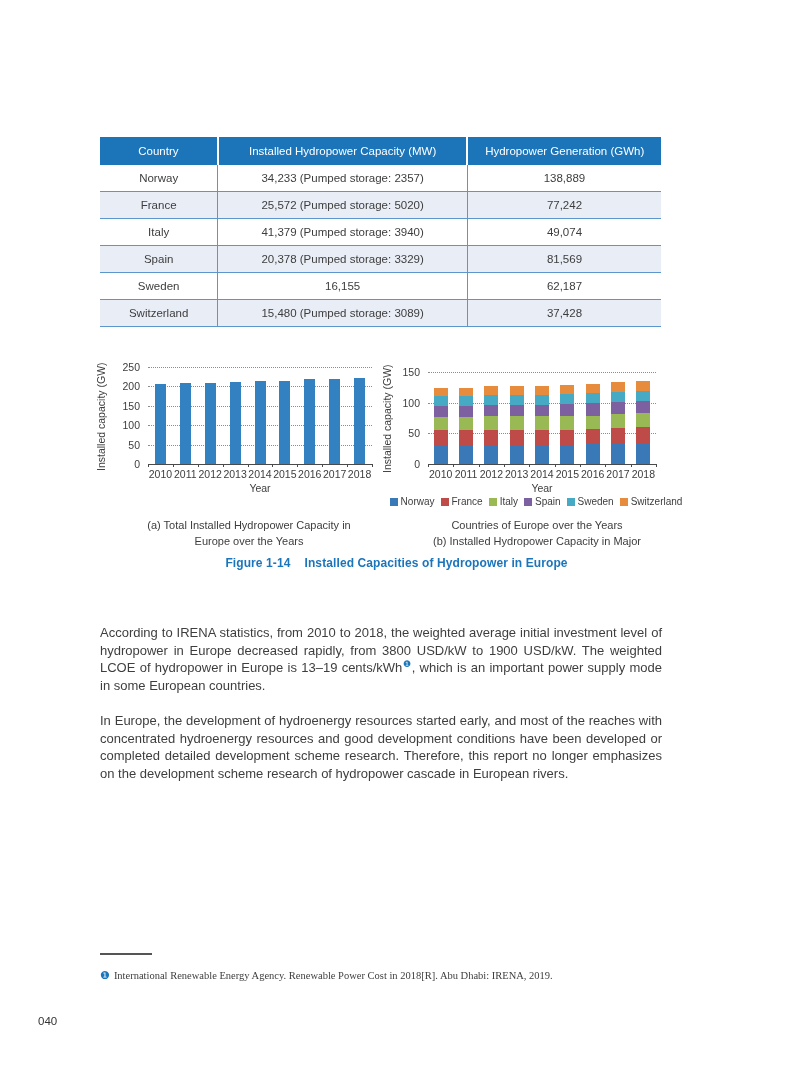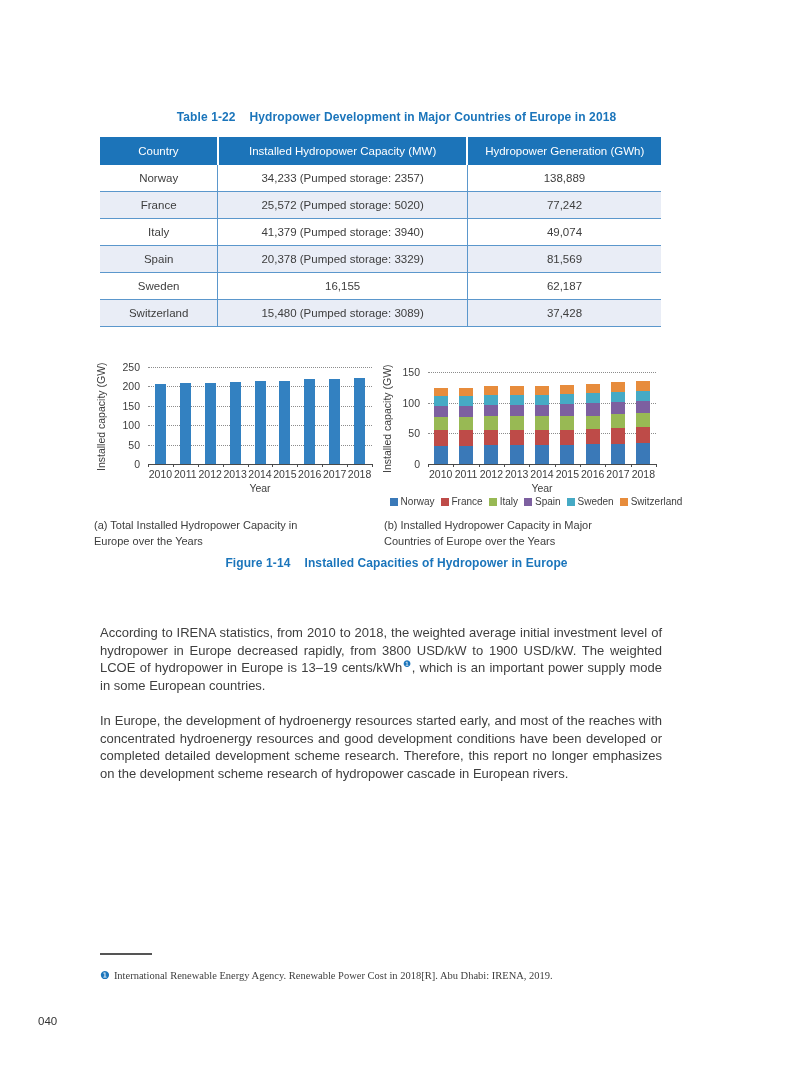--- a/index.html
+++ b/index.html
@@ -43,21 +43,21 @@
     position:absolute; writing-mode:vertical-rl; transform:rotate(180deg);
     display:flex; align-items:center; justify-content:center;
     font-size:10.5px; white-space:nowrap; color:#3d3d3d; width:14px;
   }
   .xtitle{position:absolute; text-align:center; font-size:10.5px; color:#3d3d3d;}
   .legend{position:absolute; display:flex; justify-content:center; align-items:center;
           white-space:nowrap; font-size:10px; color:#3d3d3d;}
   .legend-item{display:flex; align-items:center; margin:0 3px;}
   .swatch{width:8px; height:8px; margin-right:3px; display:inline-block;}
   
-  .caption{position:absolute; top:517px; text-align:left; font-size:11px; line-height:16px; color:#3d3d3d;}
+  .caption{position:absolute; top:517px; text-align:center; font-size:11px; line-height:16px; color:#3d3d3d;}
   #cap-a{left:94px; width:310px;}
   #cap-b{left:384px; width:306px;}
   .caption span{display:block;}
   
   .body-par{
     position:absolute; left:100px; width:562px; font-size:13px; line-height:17.6px;
     text-align:justify; color:#3e3e3e;
   }
   #par-1{top:611px;}
   #par-2{top:699px;}
@@ -67,23 +67,20 @@
   .footnote{position:absolute; left:100px; top:969px; width:594px; font-size:10.5px; color:#3e3e3e;font-family:Liberation Serif, serif;}
   .footnote .marker{color:#1b75bb; font-size:11px; margin-right:4px;}
   
   .page-number{position:absolute; left:38px; top:1015px; font-size:11.5px; color:#333;}
 </style>
 </head>
 <body>
 
 <div class="page">
 
-  <div class="center-title" style="top:110px;">
-    <span>Table 1-22</span><span class="gap"></span><span>Hydropower Development in Major Countries of Europe in 2018</span>
-  </div>
 
   <table class="data-table">
     <colgroup>
       <col style="width:21%">
       <col style="width:44.5%">
       <col style="width:34.5%">
     </colgroup>
     <thead>
       <tr>
           <th>Country</th>
@@ -281,22 +278,22 @@
           <span>Switzerland</span>
         </span>
       </div>
     </div>
 
   <div class="caption" id="cap-a">
     <span>(a) Total Installed Hydropower Capacity in</span>
     <span>Europe over the Years</span>
   </div>
   <div class="caption" id="cap-b">
+    <span>Countries of Europe over the Years</span>
     <span>(b) Installed Hydropower Capacity in Major</span>
-    <span>Countries of Europe over the Years</span>
   </div>
 
   <div class="center-title" style="top:556px;">
     <span>Figure 1-14</span><span class="gap"></span><span>Installed Capacities of Hydropower in Europe</span>
   </div>
 
   <p class="body-par" id="par-1"><span>According to IRENA statistics, from 2010 to 2018, the weighted average initial investment level of hydropower in Europe decreased rapidly, from 3800 USD/kW to 1900 USD/kW. The weighted LCOE of hydropower in Europe is 13–19 cents/kWh</span><span class="fn-ref">❶</span><span>, which is an important power supply mode in some European countries.</span></p>
 
   <p class="body-par" id="par-2">In Europe, the development of hydroenergy resources started early, and most of the reaches with concentrated hydroenergy resources and good development conditions have been developed or completed detailed development scheme research. Therefore, this report no longer emphasizes on the development scheme research of hydropower cascade in European rivers.</p>
 

